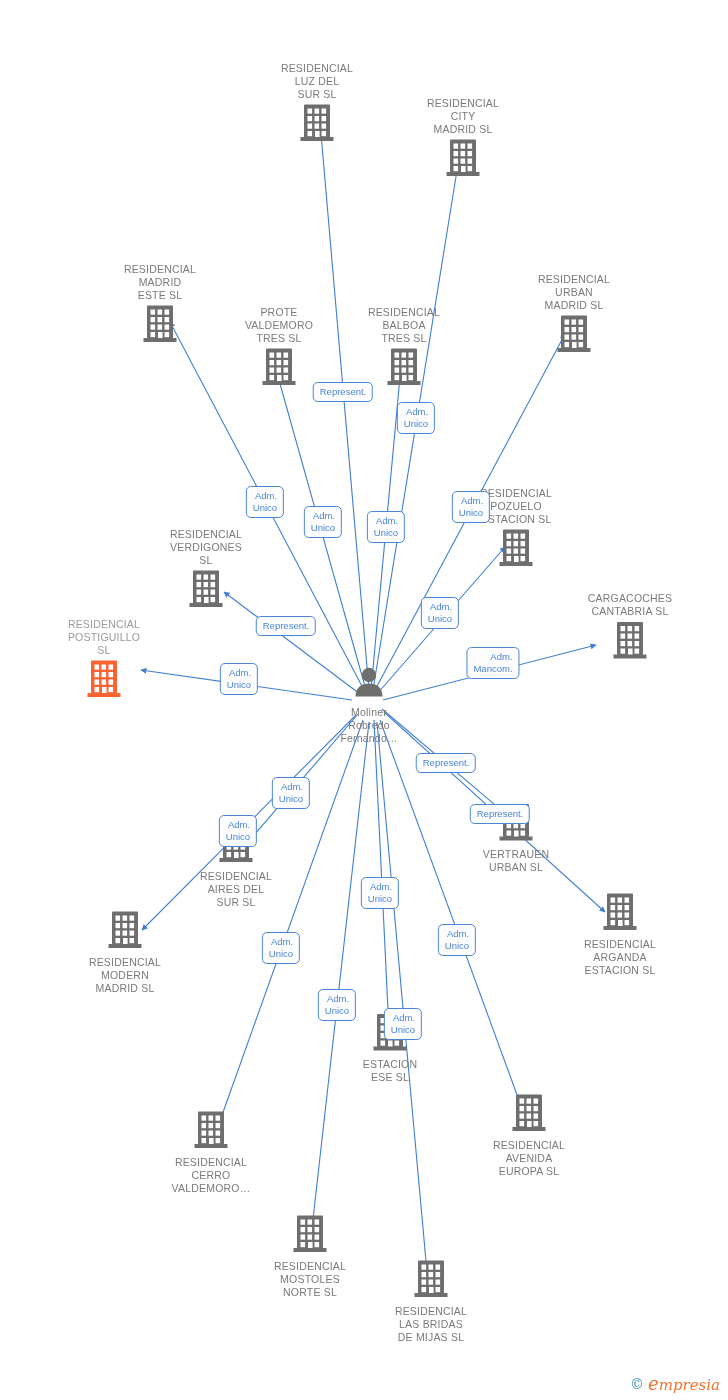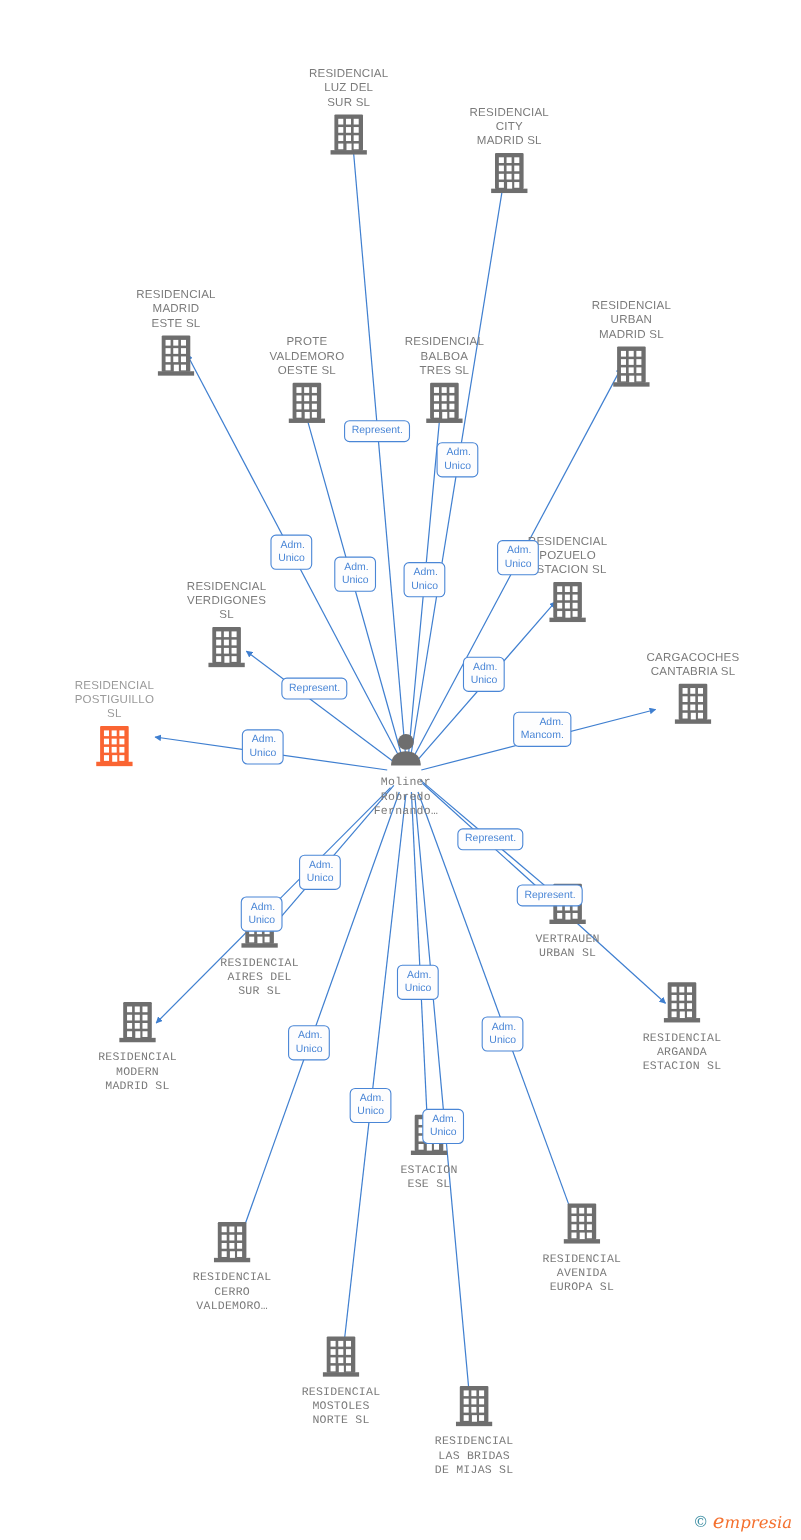--- a/index.html
+++ b/index.html
@@ -11,21 +11,21 @@
   #edges{position:absolute;left:0;top:0;width:728px;height:1400px;pointer-events:none;}
 
   .node{position:absolute;transform:translate(-50%,-50%);
         display:flex;flex-direction:column;align-items:center;width:120px;justify-content:space-between;}
   .node .lbl{
     font-size:10.5px;line-height:13px;color:#7a7a7a;text-align:center;
     letter-spacing:.2px;white-space:pre-line;
   }
   .node.root .lbl{color:#9a9a9a;font-weight:bold;}
   .node .ico{display:block;}
-  .node.below .lbl{order:2;margin-top:2px;font-family:Liberation Mono, monospace;}
+  .node.below .lbl{order:2;margin-top:2px;}
   .node.below .ico{order:1;}
   .node.above .lbl{order:1;margin-bottom:2px;}
   .node.above .ico{order:2;}
 
   .badge{
     position:absolute;transform:translate(-50%,-50%);
     border:1px solid #4a86d6;border-radius:5px;background:#fdfdfe;
     color:#4a86d6;font-size:9.5px;line-height:12px;text-align:right;
     padding:3px 6px;white-space:pre-line;box-sizing:border-box;
   }
@@ -147,21 +147,21 @@
             <rect x="7.5" y="21" width="4.6" height="5.2" fill="#fff"></rect>
             <rect x="14.5" y="21" width="4.6" height="5.2" fill="#fff"></rect>
             <rect x="21.5" y="21" width="4.6" height="5.2" fill="#fff"></rect>
             <rect x="7.5" y="28.5" width="4.6" height="5.2" fill="#fff"></rect>
             <rect x="21.5" y="28.5" width="4.6" height="5.2" fill="#fff"></rect>
             <rect x="15" y="28.5" width="4.6" height="6.5" fill="#fff"></rect>
             <rect x="0.5" y="34.5" width="33" height="4" fill="#6e6e6e"></rect>
           </svg></span>
         <span class="lbl">PROTE
 VALDEMORO
-OESTE  SL</span>
+TRES  SL</span>
       </div>
       <div class="node above" style="left: 404px; top: 348px;">
         <span class="ico"><svg width="34" height="40" viewBox="0 0 34 40">
             <rect x="4" y="2" width="26" height="33" rx="1" fill="#6e6e6e"></rect>
             <rect x="7.5" y="6" width="4.6" height="5.2" fill="#fff"></rect>
             <rect x="14.5" y="6" width="4.6" height="5.2" fill="#fff"></rect>
             <rect x="21.5" y="6" width="4.6" height="5.2" fill="#fff"></rect>
             <rect x="7.5" y="13.5" width="4.6" height="5.2" fill="#fff"></rect>
             <rect x="14.5" y="13.5" width="4.6" height="5.2" fill="#fff"></rect>
             <rect x="21.5" y="13.5" width="4.6" height="5.2" fill="#fff"></rect>

